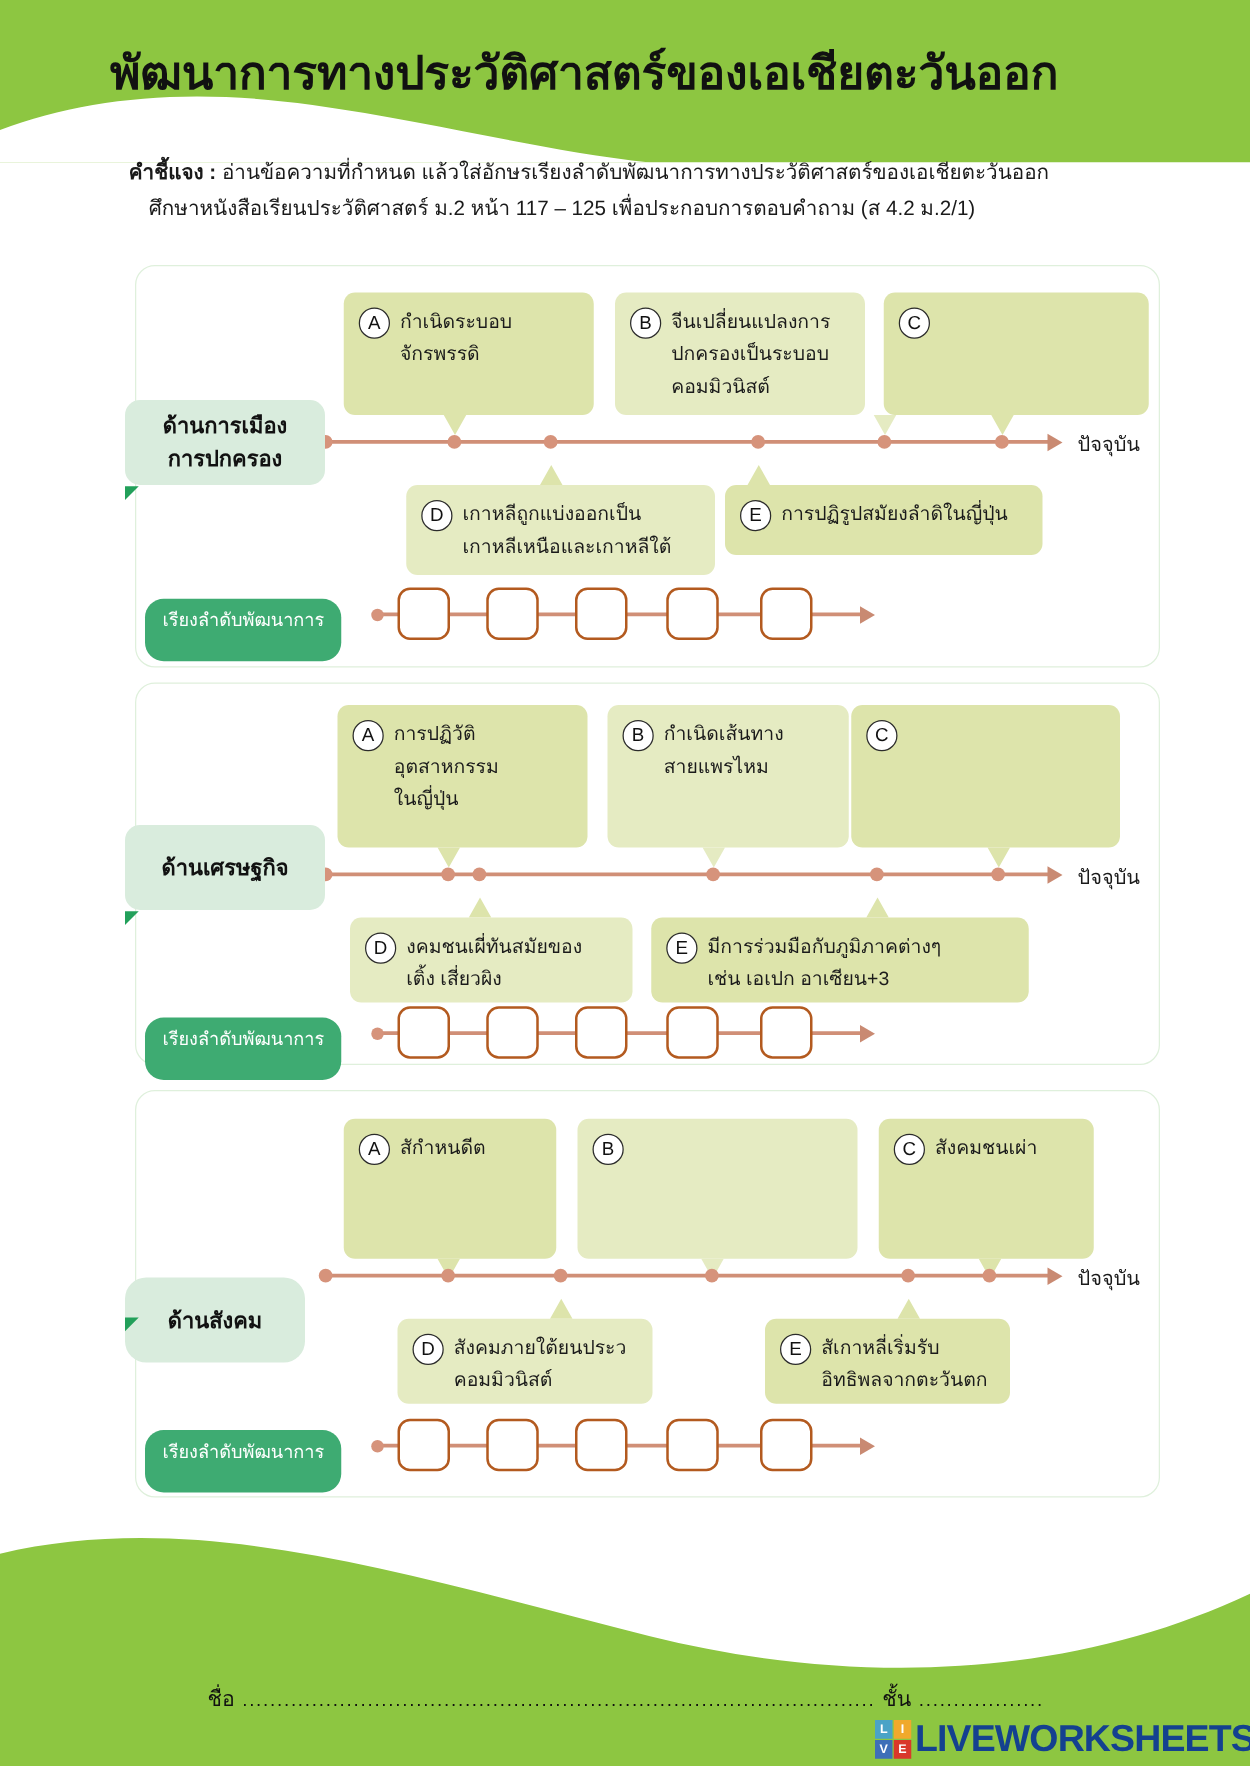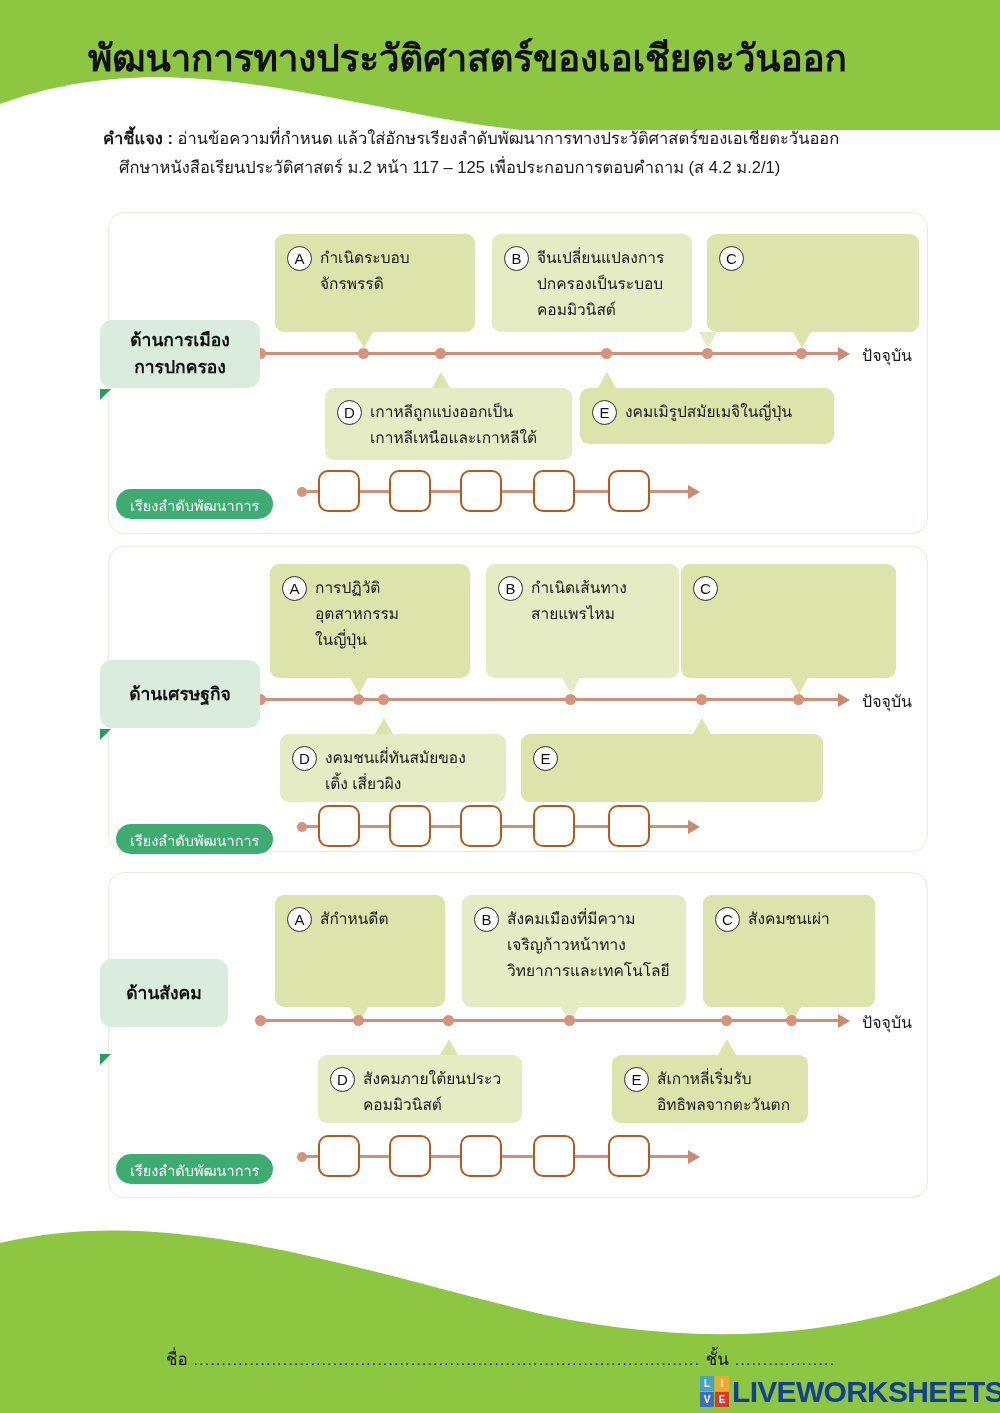--- a/index.html
+++ b/index.html
@@ -183,24 +183,23 @@
     white-space: nowrap;
   }
 
   
   .order-badge {
     position: absolute;
     background: #3eab72;
     border-radius: 15px;
     color: #ffffff;
     font-size: 14.5px;
-    padding: 5px 14px 2px 14px;
+    padding: 5px 14px 22px 14px;
     z-index: 5;
     white-space: nowrap;
-    margin-top: 10px;
   }
   .ans-line {
     position: absolute;
     height: 3px;
     background: #d08f77;
     z-index: 3;
   }
   .ans-dot {
     position: absolute;
     width: 10px; height: 10px;
@@ -348,21 +347,21 @@
       <div>เกาหลีเหนือและเกาหลีใต้</div>
     </div>
   </div>
 </div>
 
 <div class="tail-up" style="left:598px; top:372px;"></div>
 <div class="bubble" style="left:580px; top:388px; width:254px; height:56px;">
   <div class="bubble-inner">
     <div class="letter">E</div>
     <div class="btext">
-      <div>งคมเมิรูปสมัยเมจิในญี่ปุ่น</div>
+      <div>การปฏิรูปสมัยงลำดิในญี่ปุ่น</div>
     </div>
   </div>
 </div>
 
 <div class="order-badge" style="left:116px; top:479px;">เรียงลำดับพัฒนาการ</div>
 <div class="ans-line" style="left:300px; top:490px; width:390px;"></div>
 <div class="tl-arrow" style="left:688px; top:485px;"></div>
 <div class="ans-dot" style="left:297px; top:487px;"></div>
 <div class="ans-box" style="left:318px; top:470px;"></div>
 <div class="ans-box" style="left:389px; top:470px;"></div>
@@ -425,58 +424,57 @@
       <div>งคมชนเผี่ทันสมัยของ</div>
       <div>เติ้ง  เสี่ยวผิง</div>
     </div>
   </div>
 </div>
 
 <div class="tail-up" style="left:693px; top:718px;"></div>
 <div class="bubble" style="left:521px; top:734px; width:302px; height:68px;">
   <div class="bubble-inner">
     <div class="letter">E</div>
+    <div class="btext">
+      <div>มีการร่วมมือกับภูมิภาคต่างๆ</div>
+      <div>เช่น เอเปก อาเซียน+3</div>
+    </div>
   </div>
 </div>
 
 <div class="order-badge" style="left:116px; top:814px;">เรียงลำดับพัฒนาการ</div>
 <div class="ans-line" style="left:300px; top:825px; width:390px;"></div>
 <div class="tl-arrow" style="left:688px; top:820px;"></div>
 <div class="ans-dot" style="left:297px; top:822px;"></div>
 <div class="ans-box" style="left:318px; top:805px;"></div>
 <div class="ans-box" style="left:389px; top:805px;"></div>
 <div class="ans-box" style="left:460px; top:805px;"></div>
 <div class="ans-box" style="left:533px; top:805px;"></div>
 <div class="ans-box" style="left:608px; top:805px;"></div>
 
 <div class="section-card sec3"></div>
 
-<div class="cat-label" style="left:100px; top:959px; width:128px; height:68px;">
+<div class="cat-label" style="left:100px; top:1022px; width:144px; height:68px;border-radius:17px;">
   <span>ด้านสังคม</span>
 </div>
 <div class="cat-flag" style="left:100px; top:1054px;"></div>
 
 <div class="bubble" style="left:275px; top:895px; width:170px; height:112px;">
   <div class="bubble-inner">
     <div class="letter">A</div>
     <div class="btext">
       <div>สักำหนดีต</div>
     </div>
   </div>
 </div>
 <div class="tail-down" style="left:350px; top:1007px;"></div>
 
 <div class="bubble alt" style="left:462px; top:895px; width:224px; height:112px;">
   <div class="bubble-inner">
     <div class="letter">B</div>
-    <div class="btext">
-      <div>สังคมเมืองที่มีความ</div>
-      <div>เจริญก้าวหน้าทาง</div>
-      <div>วิทยาการและเทคโนโลยี</div>
-    </div>
   </div>
 </div>
 <div class="tail-down alt" style="left:561px; top:1007px;"></div>
 
 <div class="bubble" style="left:703px; top:895px; width:172px; height:112px;">
   <div class="bubble-inner">
     <div class="letter">C</div>
     <div class="btext">
       <div>สังคมชนเผ่า</div>
     </div>

